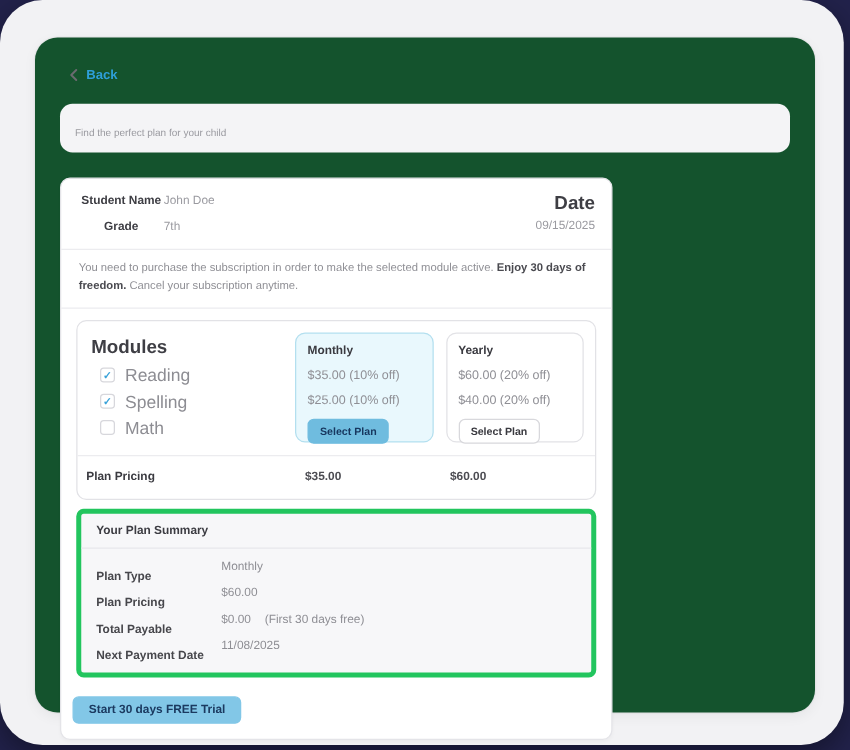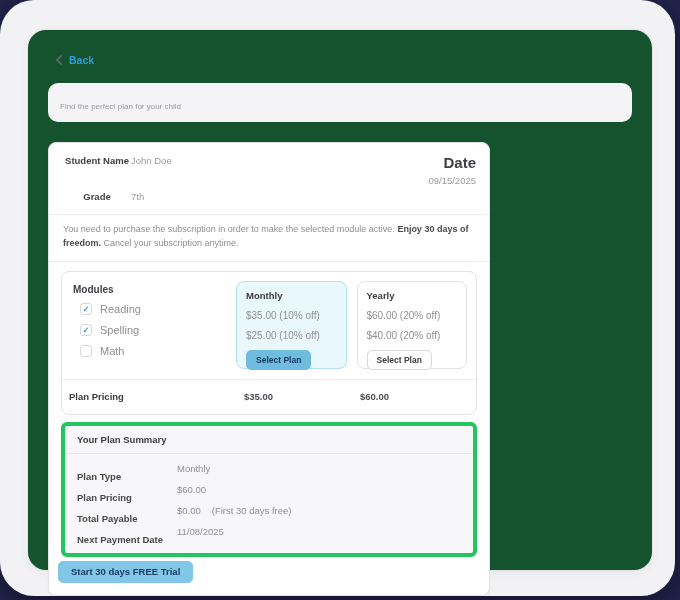--- a/index.html
+++ b/index.html
@@ -36,40 +36,40 @@
   .header-title { font-size:13.5px; font-weight:bold; color:#3b3b40; letter-spacing:.2px; }
   .header-sub { font-size:8px; color:#9a9aa0; margin-top:2px; }
   
   .content-card {
     margin-top:20px; width:442px; background:#ffffff;
     border:1px solid #e4e4e8; border-radius:8px;
     box-shadow:0 1px 3px rgba(0,0,0,.03);
   }
   .student-section { position:relative; padding:11px 14px 11px; }
   .info-row { display:flex; align-items:center; height:13px;text-align:center; }
-  .info-row + .info-row { margin-top:23px; }
+  .info-row + .info-row { margin-top:8px; }
   .info-label { font-size:9.5px; font-weight:bold; color:#3e3e44; flex:0 0 68px; }
   .info-value { font-size:9.5px; color:#9a9aa0; }
   .date-block { position:absolute; right:13px; top:11px; text-align:right; }
   .date-label { font-size:15px; font-weight:bold; color:#3e3e44; }
   .date-value { font-size:9.5px; color:#9a9aa0; margin-top:4px; }
   .divider { border:none; border-top:1px solid #ececef; }
   .notice { padding:8px 14px 10px; font-size:9px; line-height:1.55; color:#8f8f95; }
   .notice b { color:#4a4a50; }
   
   .table-box { margin:9px 12px 0; border:1px solid #e2e2e6; border-radius:8px; }
   .modules-row { display:flex; padding:9px 9px 10px 7px; }
   .modules-col { flex:0 0 167px; padding-top:3px; }
-  .modules-header { font-size:10px; font-weight:bold; color:#3e3e44; margin-left:4px; }
+  .modules-header { font-size:15px; font-weight:bold; color:#3e3e44; margin-left:4px; }
   .module-item { display:flex; align-items:center; gap:8px; margin:8px 0 0 11px; height:13px; cursor:pointer; }
   .checkbox {
     width:12px; height:12px; border:1px solid #d7d7dc; border-radius:3px; background:#fff;
     font-size:8.5px; line-height:10px; text-align:center; color:#3aa2d9; font-weight:bold;
   }
-  .module-label { font-size:11px; color:#8d8d93; }
+  .module-label { font-size:14px; color:#8d8d93; }
   .plan-card {
     width:115px; border:1px solid #e2e2e6; border-radius:8px; background:#fff;
     padding:8px 9px; height:88px;
   }
   .plan-card.selected { background:#e9f8fd; border-color:#b3dfef; }
   .plan-card + .plan-card { margin-left:10px; }
   .plan-name { font-size:9.5px; font-weight:bold; color:#3a3a40; }
   .plan-price { font-size:10px; color:#8f8f95; margin-top:9px; }
   .select-btn {
     margin-top:9px; font-family:inherit; font-size:8.5px; font-weight:bold;
@@ -82,21 +82,21 @@
   .pricing-value { font-size:9.5px; font-weight:bold; color:#4c4c52; flex:0 0 116px; }
   
   .summary-box { margin:7px 12px 0; background:#f7f7f9; border:4px solid #22c55e; border-radius:6px; }
   .summary-header { padding:8px 12px; font-size:9.5px; font-weight:bold; color:#3c3c42; border-bottom:1px solid #e8e8eb; }
   .summary-rows { padding:4px 12px 11px; }
   .summary-row { display:flex; align-items:center; height:21px; }
   .summary-label { font-size:9.5px; font-weight:bold; color:#47474c; flex:0 0 100px;margin-top:16px; }
   .summary-value { font-size:9.5px; color:#8e8e94; }
   .summary-note { font-size:9.5px; color:#8e8e94; margin-left:11px; }
   
-  .actions { display:flex; gap:11px; margin:4px 9px 12px; }
+  .actions { display:flex; gap:11px; margin:15px 9px 12px; }
   .btn { font-family:inherit; font-size:9.5px; font-weight:bold; border-radius:5px; height:22px; cursor:pointer; }
   .btn-primary { background:#82c7e7; border:1px solid #82c7e7; color:#1b3a60; padding:0 12px; }
   .btn-secondary { background:#fff; border:1px solid #d4d4d8; color:#3a3a40; padding:0 27px; }
 </style>
 </head>
 <body>
 
 <div class="surface">
   <div class="panel">
 

